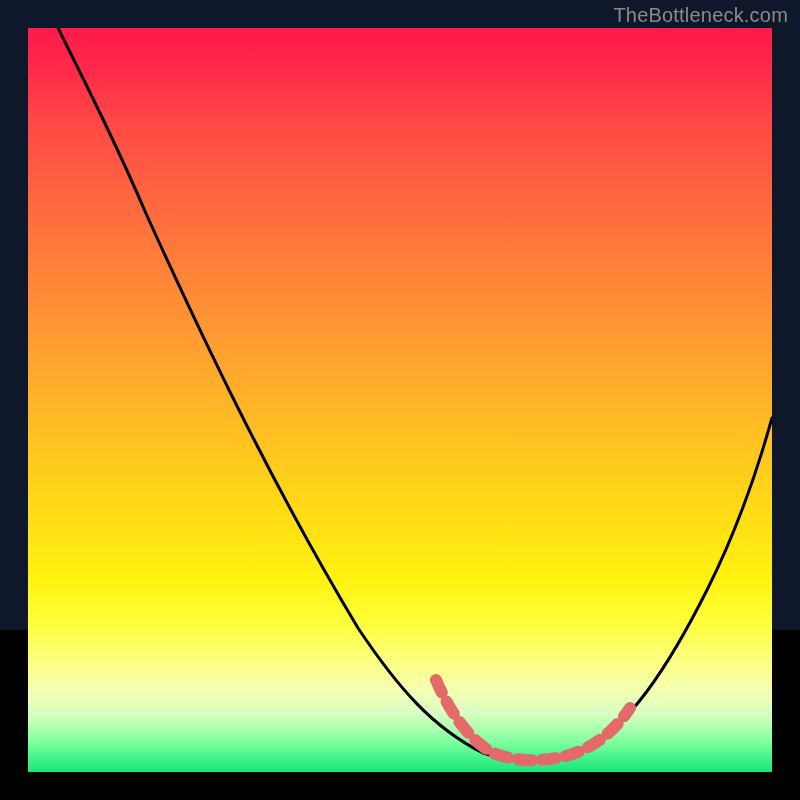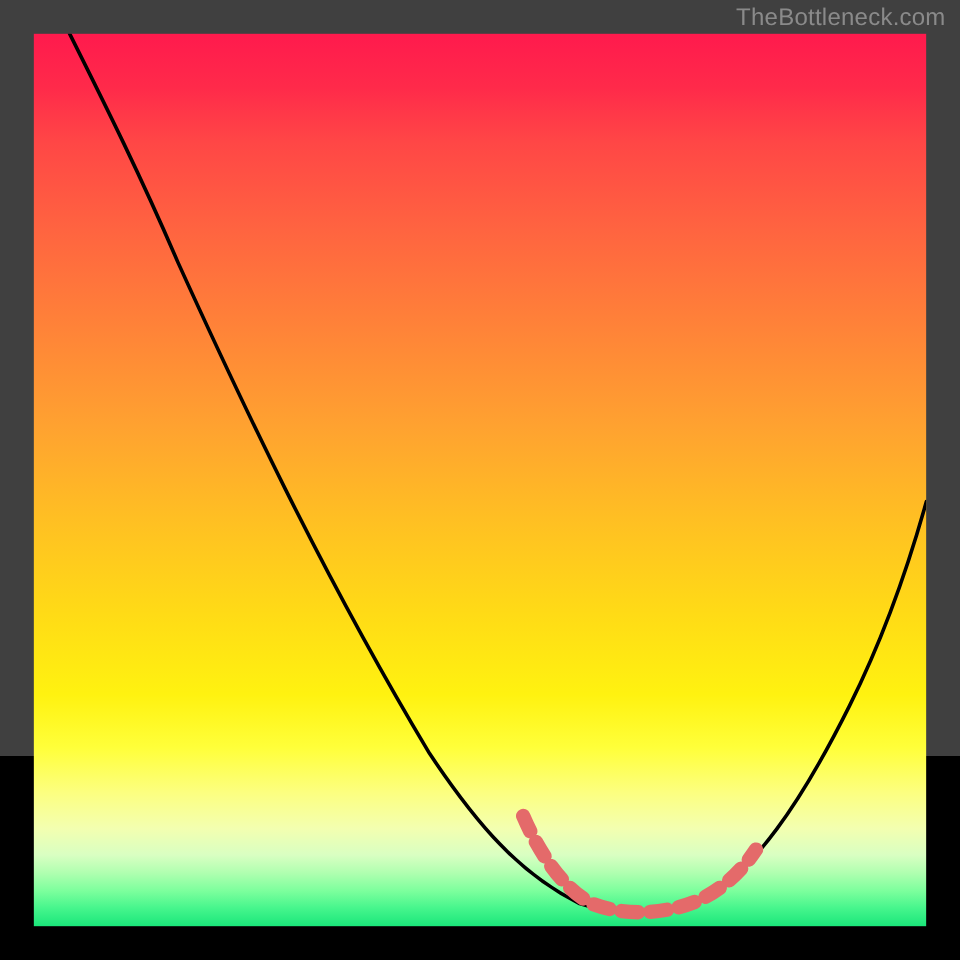--- a/index.html
+++ b/index.html
@@ -10,21 +10,21 @@
     background: #000;
     overflow: hidden;
     font-family: Arial, Helvetica, sans-serif;
   }
   .frame {
     position: absolute;
     top: 0;
     left: 0;
     width: 800px;
     height: 630px;
-    background: #404040;
+    background: #0f172a;
     text-decoration: underline;
   }
   .plot {
     position: absolute;
     top: 28px;
     left: 28px;
     width: 744px;
     height: 744px;
     overflow: hidden;
   }

